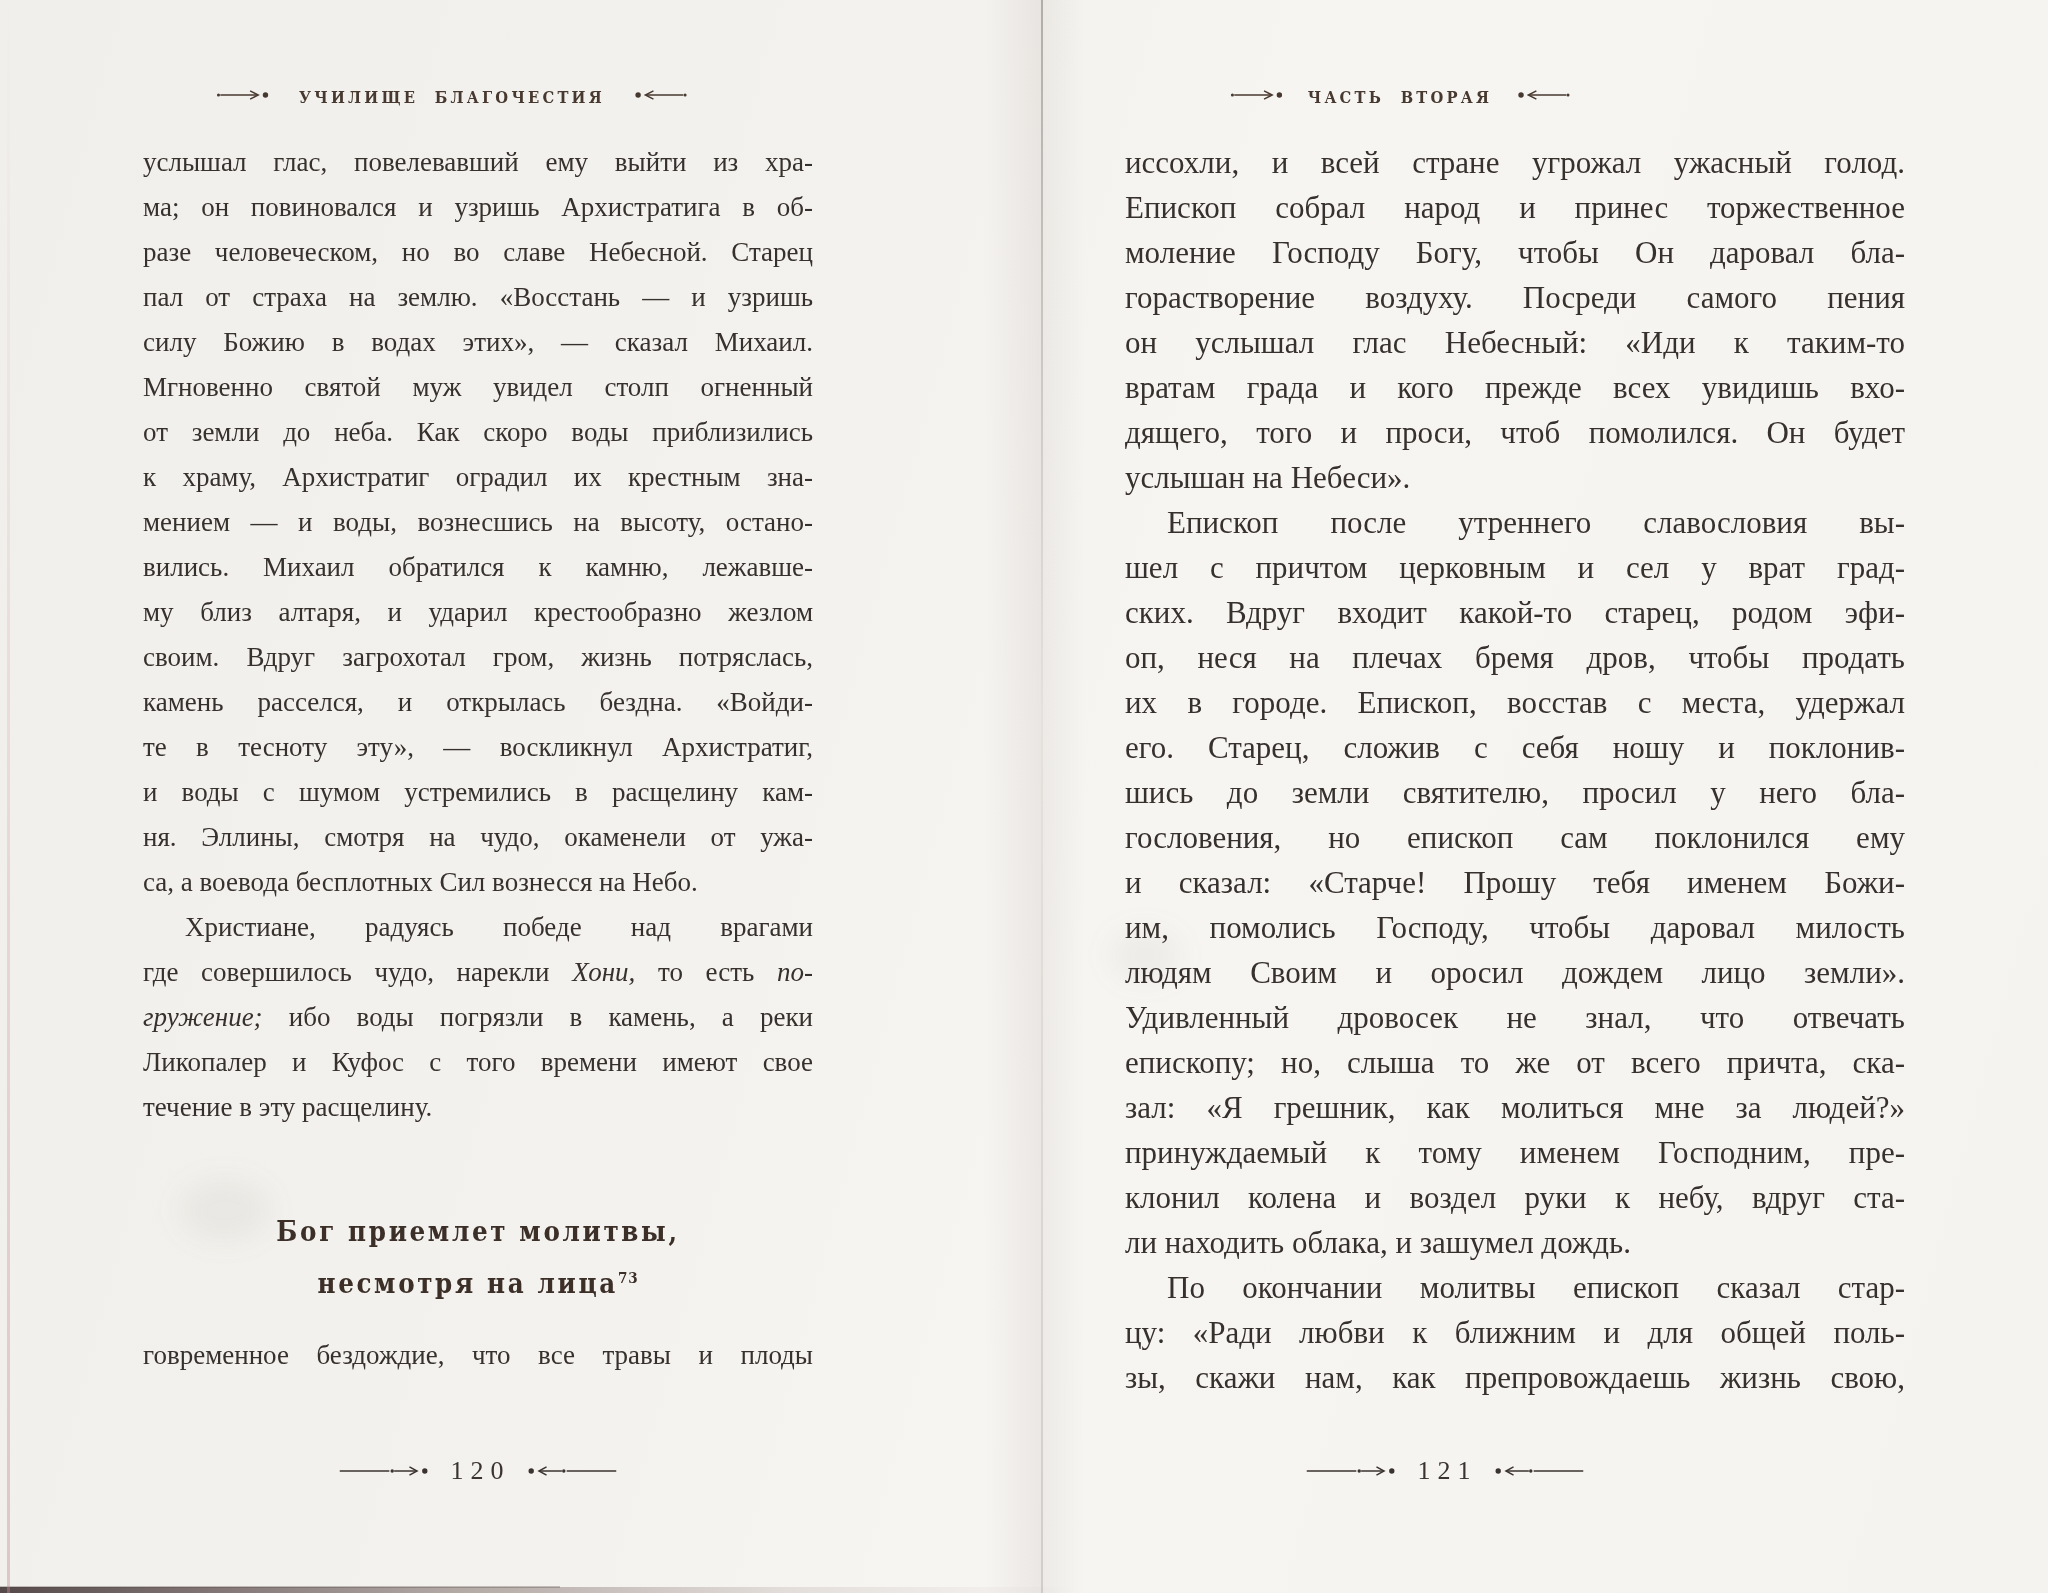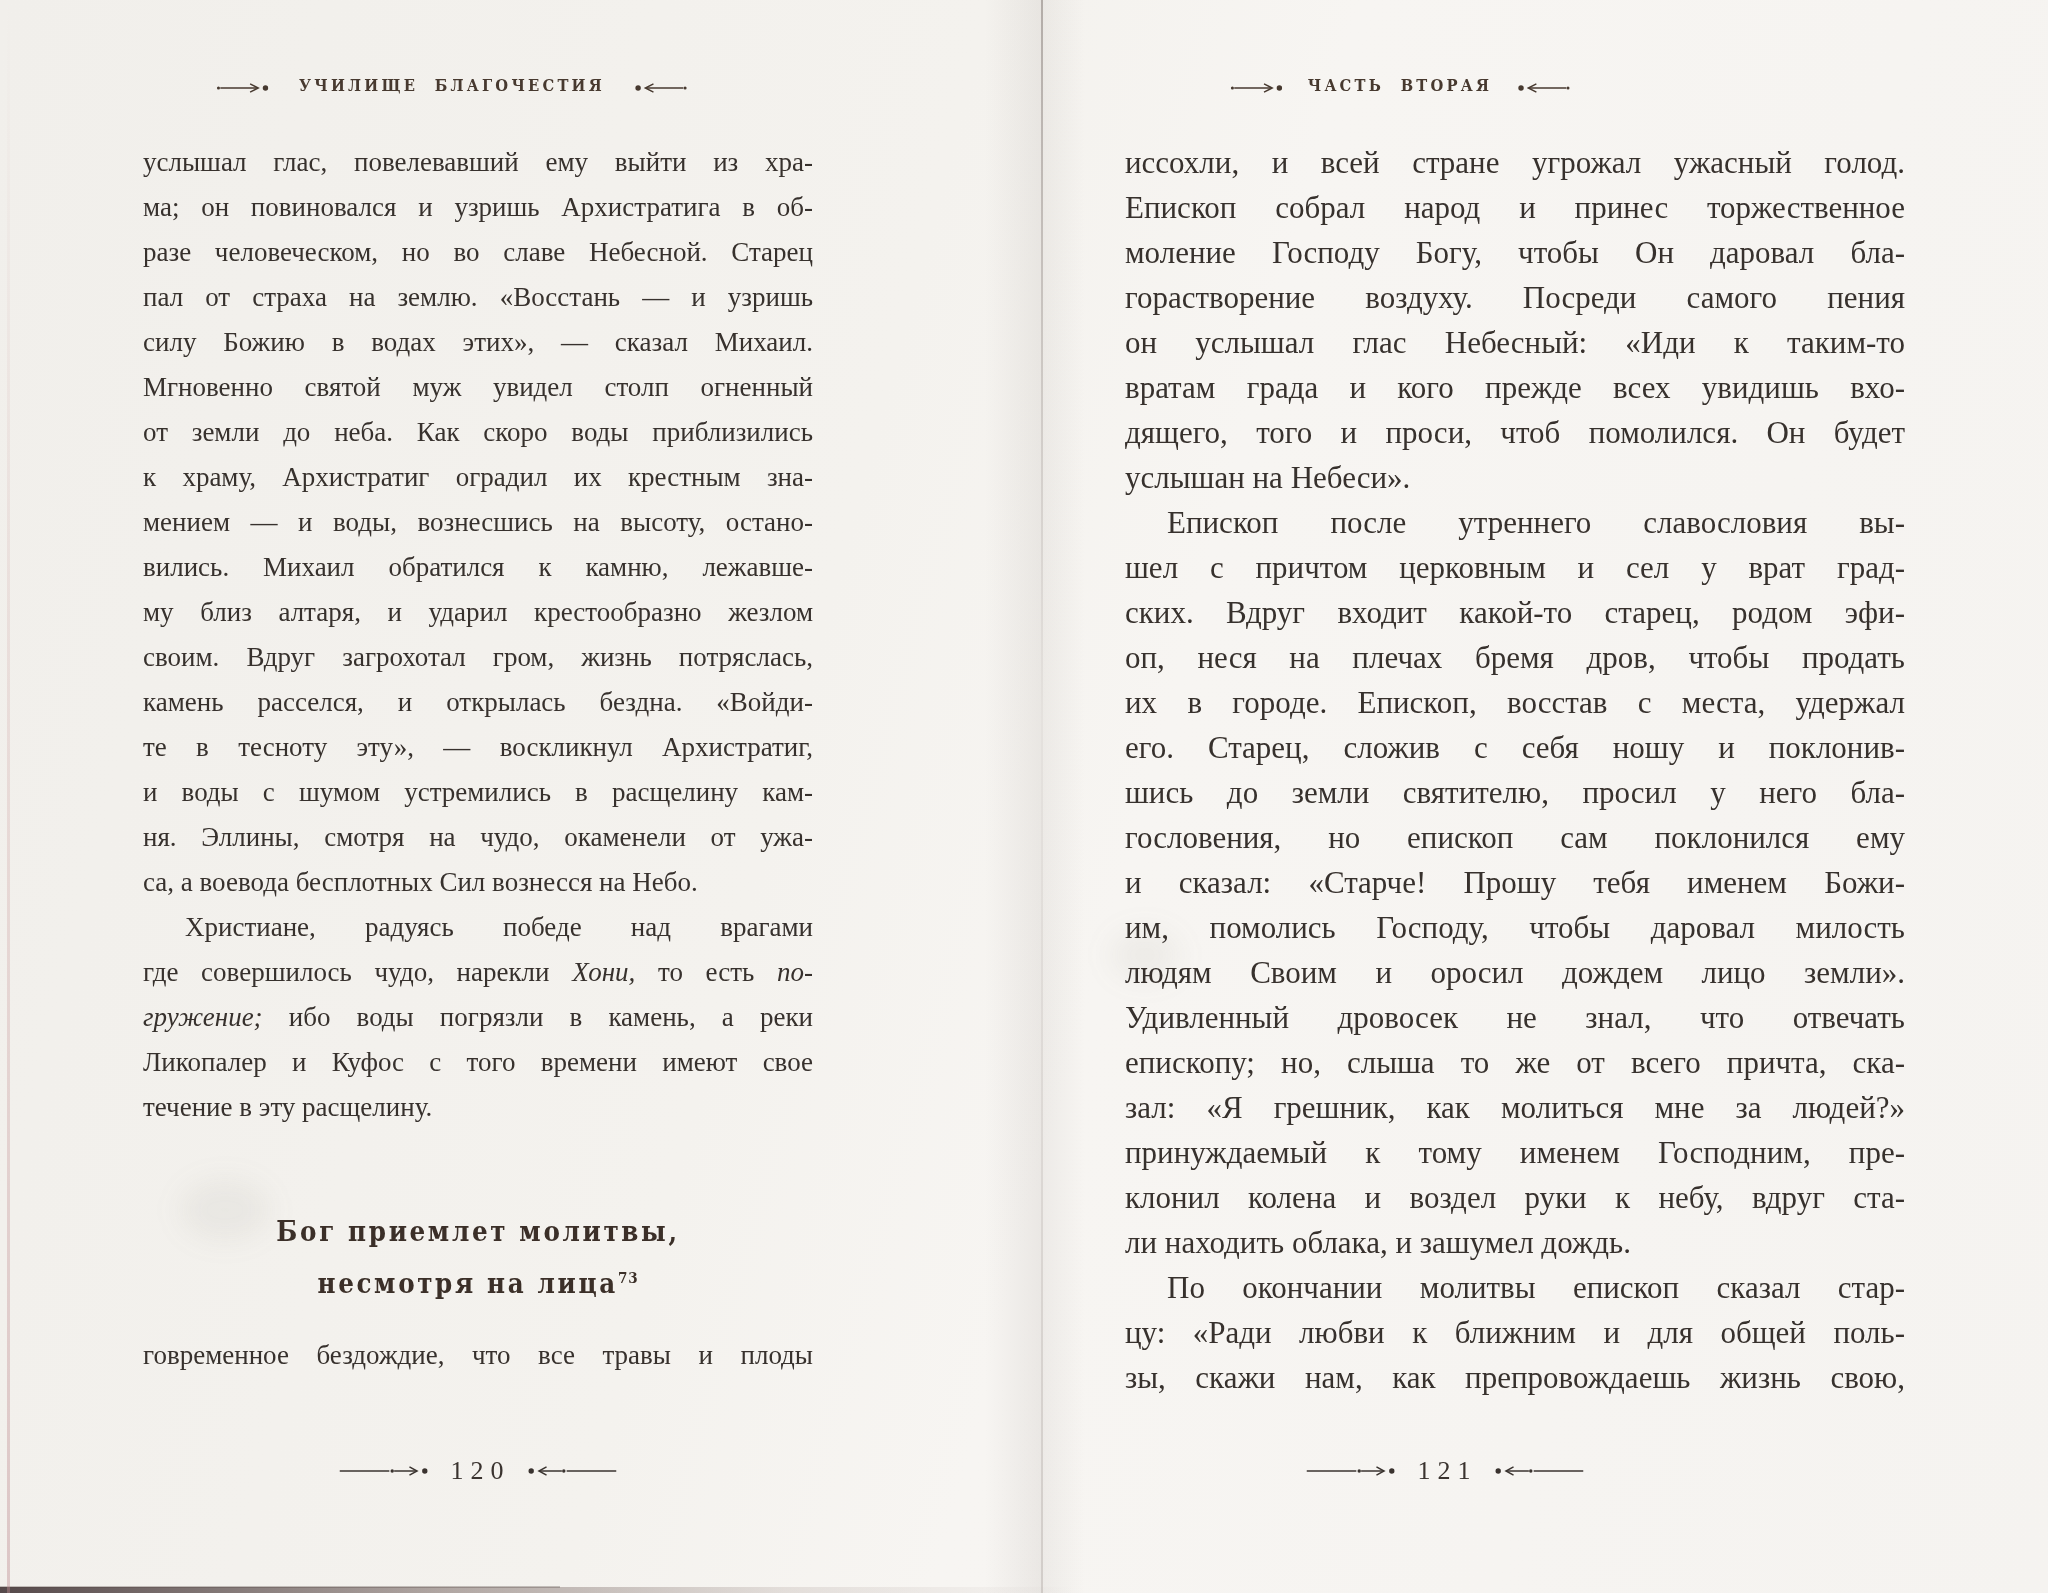--- a/index.html
+++ b/index.html
@@ -18,21 +18,21 @@
     background:linear-gradient(to bottom,rgba(125,115,110,0.55),rgba(150,140,135,0.18) 45%,rgba(140,130,125,0.35));}
   .gutter-shade-r{position:absolute;left:1043px;top:0;width:42px;height:100%;
     background:linear-gradient(to right,rgba(120,110,105,0.08),rgba(120,110,105,0));}
   .edge-bottom{position:absolute;left:0;bottom:0;width:1265px;height:6px;
     background:linear-gradient(to right,rgba(58,44,46,0.85),rgba(95,75,72,0.45) 35%,rgba(140,120,115,0.18) 62%,rgba(160,140,135,0) 85%);}
   .edge-bottom2{position:absolute;left:0;bottom:5px;width:560px;height:2px;background:rgba(80,65,62,0.30);}
   .edge-left{position:absolute;left:7px;top:0;width:3px;height:100%;
     background:linear-gradient(to bottom,rgba(205,165,165,0),rgba(205,160,160,0.30) 55%,rgba(190,140,145,0.42));}
   .smudge{position:absolute;border-radius:50%;filter:blur(14px);background:rgba(120,110,105,0.07);}
   
-  .running-head{position:absolute;top:76px;display:flex;align-items:flex-end;gap:14px;transform:translateX(-50%);}
+  .running-head{position:absolute;top:88px;display:flex;align-items:flex-start;gap:14px;transform:translateX(-50%);}
   .rh-text{
     font-family:"DejaVu Serif", serif;font-weight:bold;
     font-size:16px;letter-spacing:3.5px;word-spacing:9px;
     color:#47392f;transform:scaleX(0.92);white-space:nowrap;
   }
   .orn{display:block;}
   .flip{transform:scaleX(-1);}
   
   .body{position:absolute;}
   .body .line{

